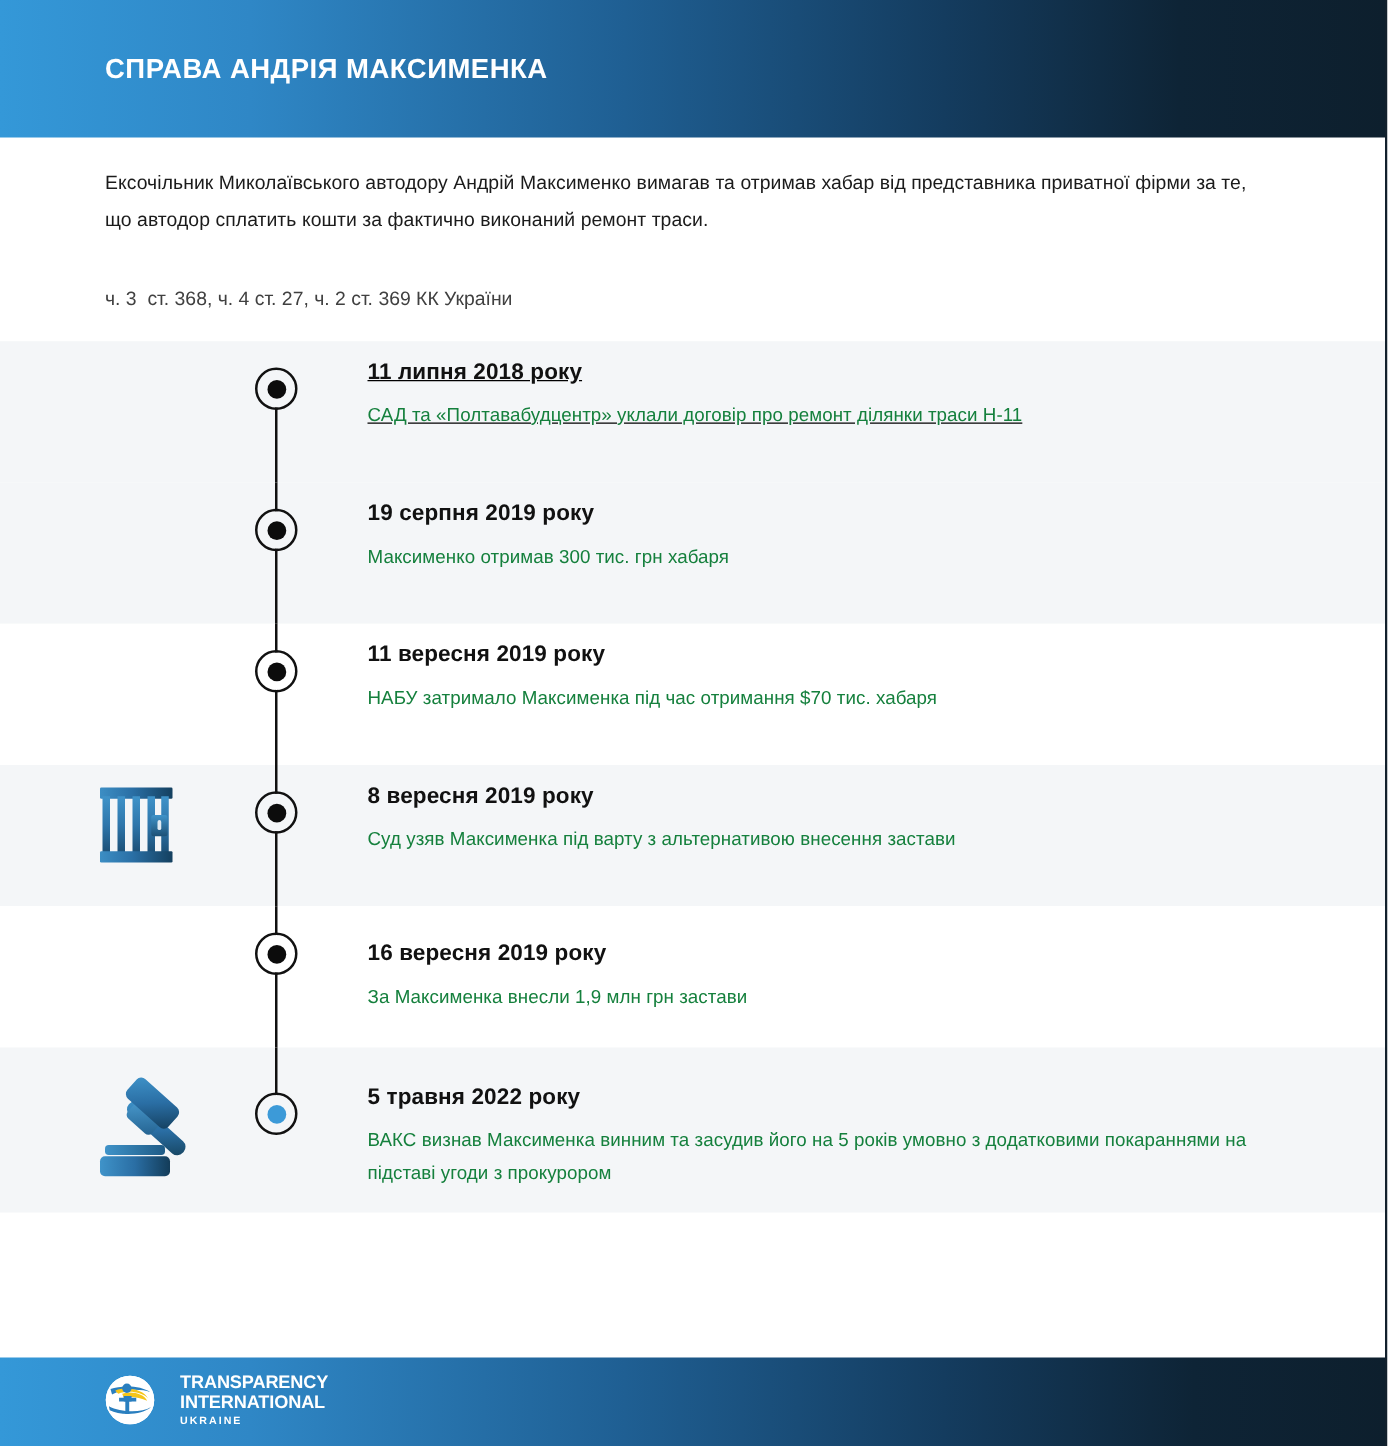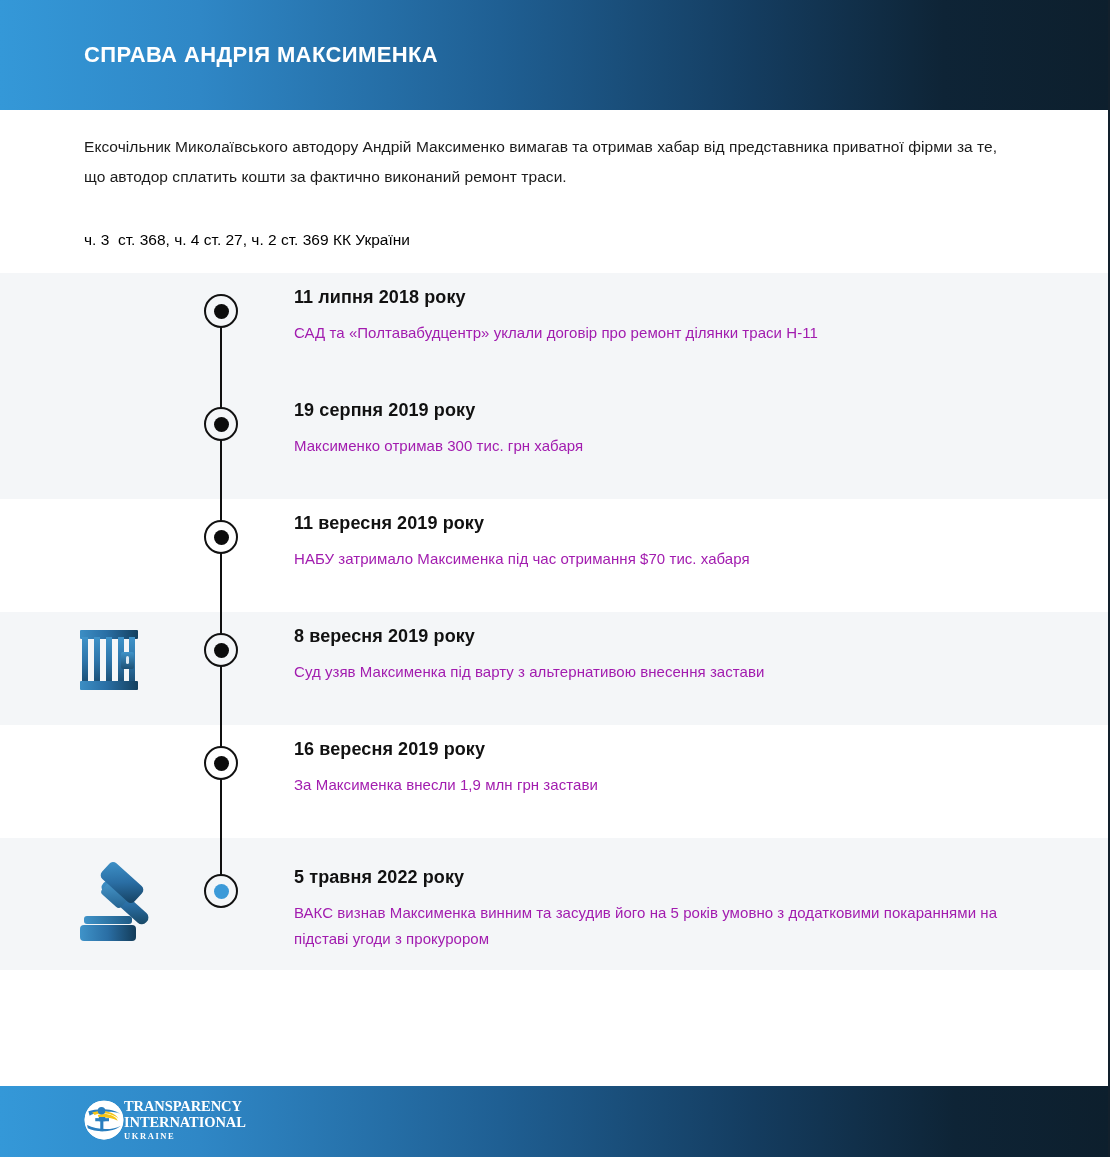--- a/index.html
+++ b/index.html
@@ -56,21 +56,21 @@
     line-height: 30px;
     color: #1b1b1b;
     letter-spacing: 0.05px;
   }
   .intro-articles {
     position: absolute;
     left: 84px;
     top: 227px;
     font-size: 15.5px;
     line-height: 26px;
-    color: #000000;
+    color: #404040;
     white-space: pre;
   }
 
   
   .timeline {
     position: absolute;
     left: 0;
     top: 273px;
     width: 1110px;
   }
@@ -143,21 +143,21 @@
     font-weight: bold;
     color: #111111;
     letter-spacing: 0.1px;
     line-height: 22px;
     font-stretch: condensed;
   }
   .tdesc {
     margin-top: 12px;
     font-size: 15px;
     line-height: 26px;
-    color: #a21caf;
+    color: #15803d;
     letter-spacing: 0.05px;
   }
 
   
   .side-icon {
     position: absolute;
     left: 80px;
     z-index: 4;
   }
 
@@ -280,24 +280,23 @@
     top: 13px;
     display: flex;
     align-items: center;
   }
   .logo-mark {
     width: 40px;
     height: 40px;
     flex: 0 0 40px;
   }
   .logo-text {
-    margin-left: 0;
+    margin-left: 20px;
     color: #ffffff;
     line-height: 1;
-    font-family: Liberation Serif, serif;
   }
   .logo-l1, .logo-l2 {
     font-size: 14.5px;
     font-weight: bold;
     letter-spacing: -0.1px;
     font-stretch: condensed;
     display: block;
   }
   .logo-l2 { margin-top: 1px; }
   .logo-l3 {
@@ -320,21 +319,21 @@
   <div class="intro">
     <div class="intro-text">Ексочільник Миколаївського автодору Андрій Максименко вимагав та отримав хабар від представника приватної фірми за те, що автодор сплатить кошти за фактично виконаний ремонт траси.</div>
   </div>
   <div class="intro-articles">ч. 3  ст. 368, ч. 4 ст. 27, ч. 2 ст. 369 КК України</div>
 
   <div class="timeline" id="timeline">
       <div class="trow alt" style="height: 113px;">
         <div class="spine" style="top: 38px; height: 75px;"></div>
         <div class="marker-mask" style="top: 23px;"></div>
         <div class="marker" style="top: 21px;"></div>
-        <div class="tcontent" style="top: 13px;">
+        <div class="tcontent" style="top: 13px; text-decoration: underline;">
           <div class="tdate">11 липня 2018 року</div>
           <div class="tdesc">САД та «Полтавабудцентр» уклали договір про ремонт ділянки траси Н-11</div>
         </div>
       </div>
       <div class="trow alt" style="height: 113px;">
         <div class="spine" style="top: 0px; height: 113px;"></div>
         <div class="marker-mask" style="top: 23px;"></div>
         <div class="marker" style="top: 21px;"></div>
         <div class="tcontent" style="top: 13px;">
           <div class="tdate">19 серпня 2019 року</div>
@@ -368,21 +367,21 @@
         </div>
         <div class="tcontent" style="top: 13px;">
           <div class="tdate">8 вересня 2019 року</div>
           <div class="tdesc">Суд узяв Максименка під варту з альтернативою внесення застави</div>
         </div>
       </div>
       <div class="trow" style="height: 113px;">
         <div class="spine" style="top: 0px; height: 113px;"></div>
         <div class="marker-mask" style="top: 23px;"></div>
         <div class="marker" style="top: 21px;"></div>
-        <div class="tcontent" style="top: 13px;">
+        <div class="tcontent" style="top: 26px;">
           <div class="tdate">16 вересня 2019 року</div>
           <div class="tdesc">За Максименка внесли 1,9 млн грн застави</div>
         </div>
       </div>
       <div class="trow alt" style="height: 132px;">
         <div class="spine" style="top: 0px; height: 53px;"></div>
         <div class="marker-mask" style="top: 38px;"></div>
         <div class="marker blue" style="top: 36px;"></div>
         <div class="side-icon" style="top: 28px;">
           <div class="gavel">

